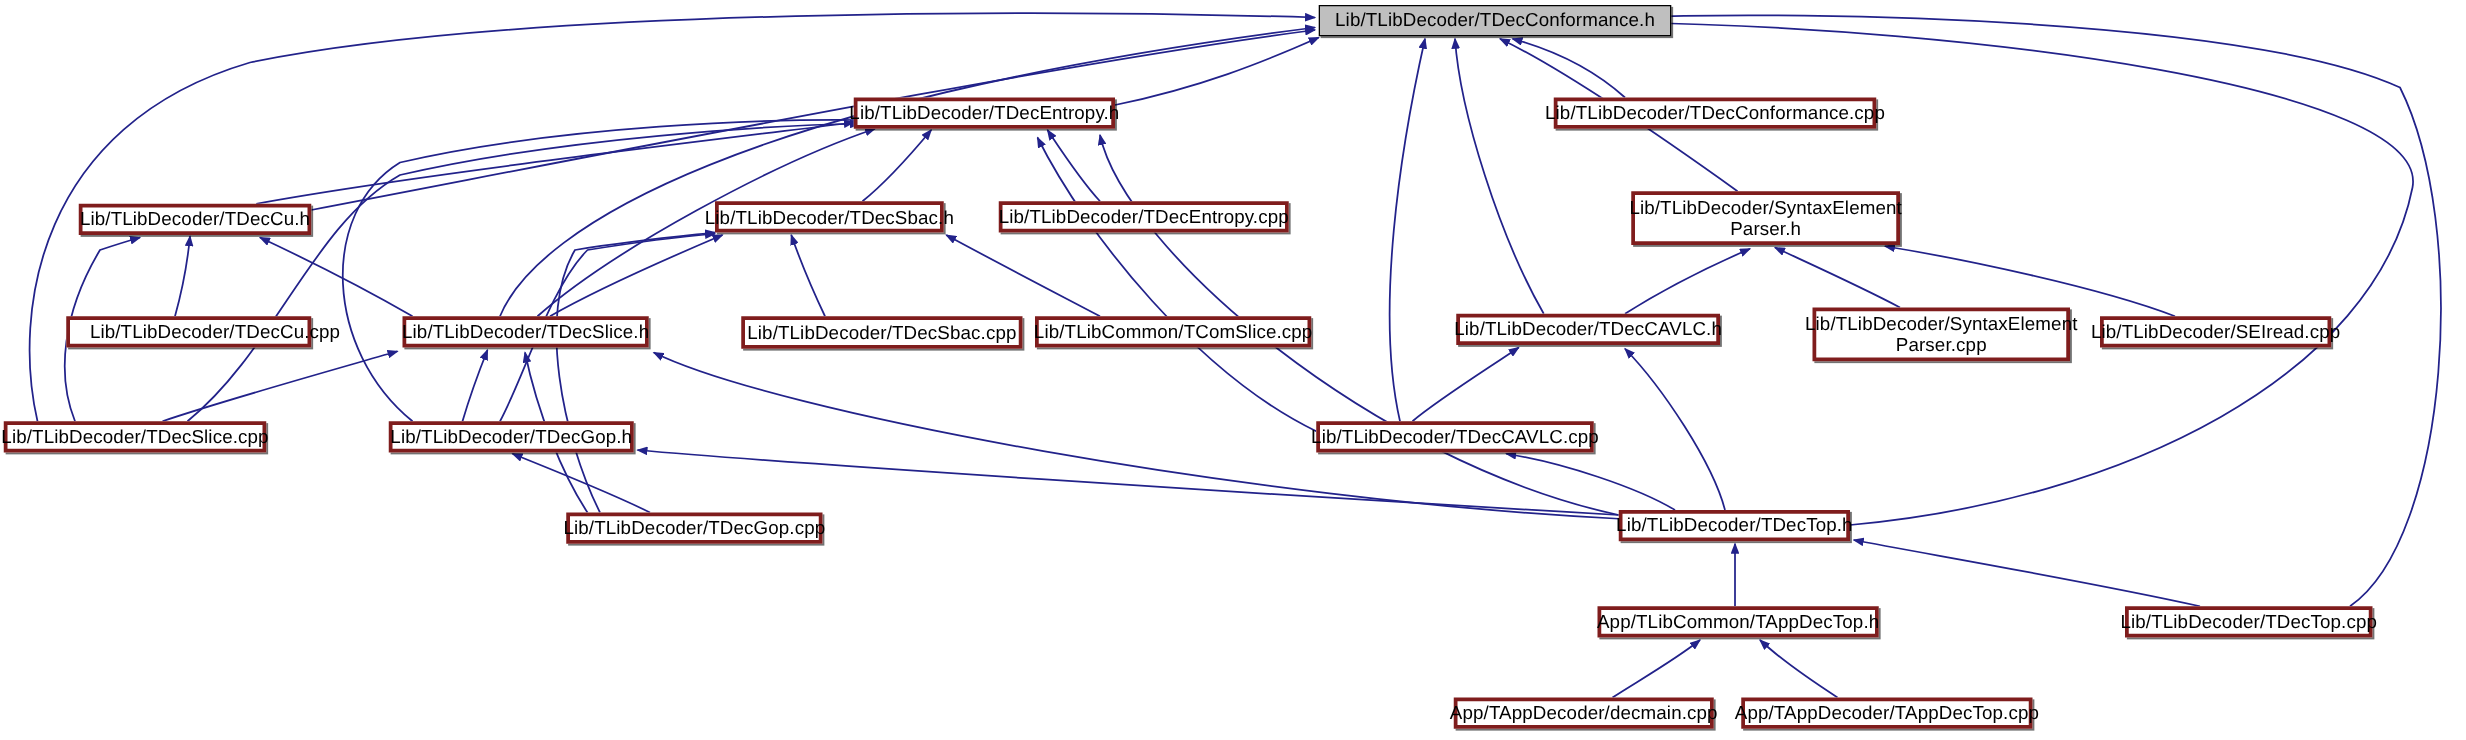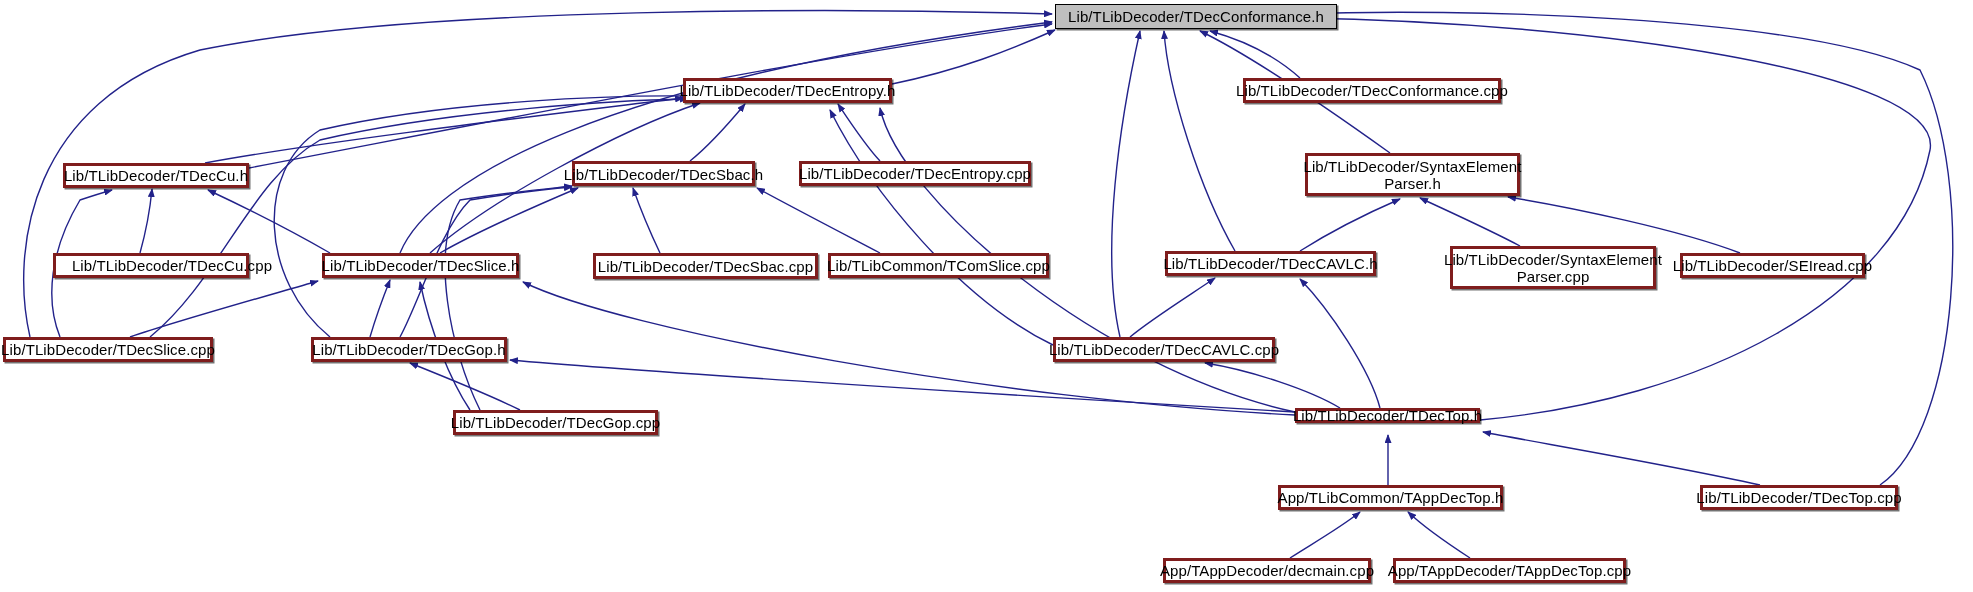--- a/index.html
+++ b/index.html
@@ -116,19 +116,19 @@
       <div class="node" style="left: 593px; top: 253px; width: 225px; height: 26px;"><span class="node-label">Lib/TLibDecoder/TDecSbac.cpp</span></div>
       <div class="node" style="left: 828px; top: 253px; width: 221px; height: 25px;"><span class="node-label">Lib/TLibCommon/TComSlice.cpp</span></div>
       <div class="node" style="left: 1165px; top: 251px; width: 211px; height: 25px;"><span class="node-label">Lib/TLibDecoder/TDecCAVLC.h</span></div>
       <div class="node" style="left: 1450px; top: 246px; width: 206px; height: 43px;"><span class="node-label">Lib/TLibDecoder/SyntaxElement
 Parser.cpp</span></div>
       <div class="node" style="left: 1680px; top: 253px; width: 185px; height: 25px;"><span class="node-label">Lib/TLibDecoder/SEIread.cpp</span></div>
       <div class="node" style="left: 3px; top: 337px; width: 210px; height: 25px;"><span class="node-label">Lib/TLibDecoder/TDecSlice.cpp</span></div>
       <div class="node" style="left: 311px; top: 337px; width: 196px; height: 25px;"><span class="node-label">Lib/TLibDecoder/TDecGop.h</span></div>
       <div class="node" style="left: 1053px; top: 337px; width: 222px; height: 25px;"><span class="node-label">Lib/TLibDecoder/TDecCAVLC.cpp</span></div>
       <div class="node" style="left: 453px; top: 410px; width: 205px; height: 25px;"><span class="node-label">Lib/TLibDecoder/TDecGop.cpp</span></div>
-      <div class="node" style="left: 1295px; top: 408px; width: 185px; height: 15px;"><span class="node-label">Lib/TLibDecoder/TDecTop.h</span></div>
+      <div class="node" style="left: 1295px; top: 408px; width: 185px; height: 25px;"><span class="node-label">Lib/TLibDecoder/TDecTop.h</span></div>
       <div class="node" style="left: 1278px; top: 485px; width: 225px; height: 25px;"><span class="node-label">App/TLibCommon/TAppDecTop.h</span></div>
       <div class="node" style="left: 1700px; top: 485px; width: 198px; height: 25px;"><span class="node-label">Lib/TLibDecoder/TDecTop.cpp</span></div>
       <div class="node" style="left: 1163px; top: 558px; width: 208px; height: 25px;"><span class="node-label">App/TAppDecoder/decmain.cpp</span></div>
       <div class="node" style="left: 1393px; top: 558px; width: 233px; height: 25px;"><span class="node-label">App/TAppDecoder/TAppDecTop.cpp</span></div>
     </div>
 </div>
 
 </body></html>

